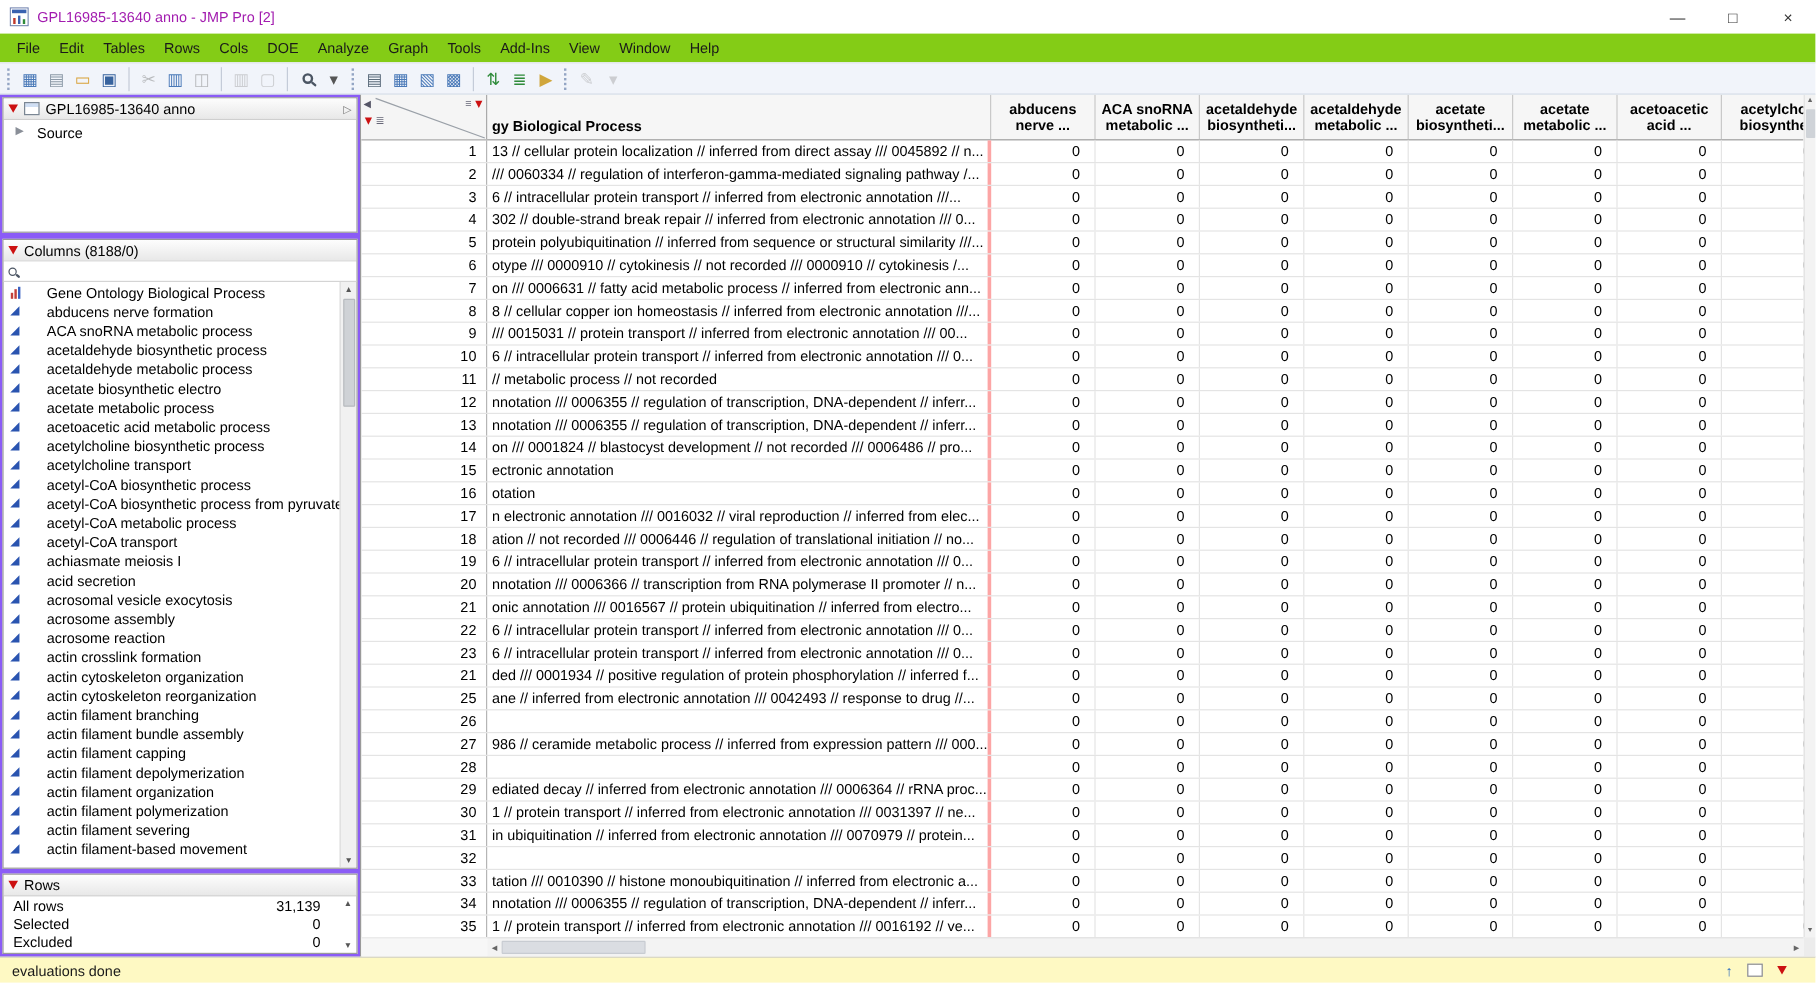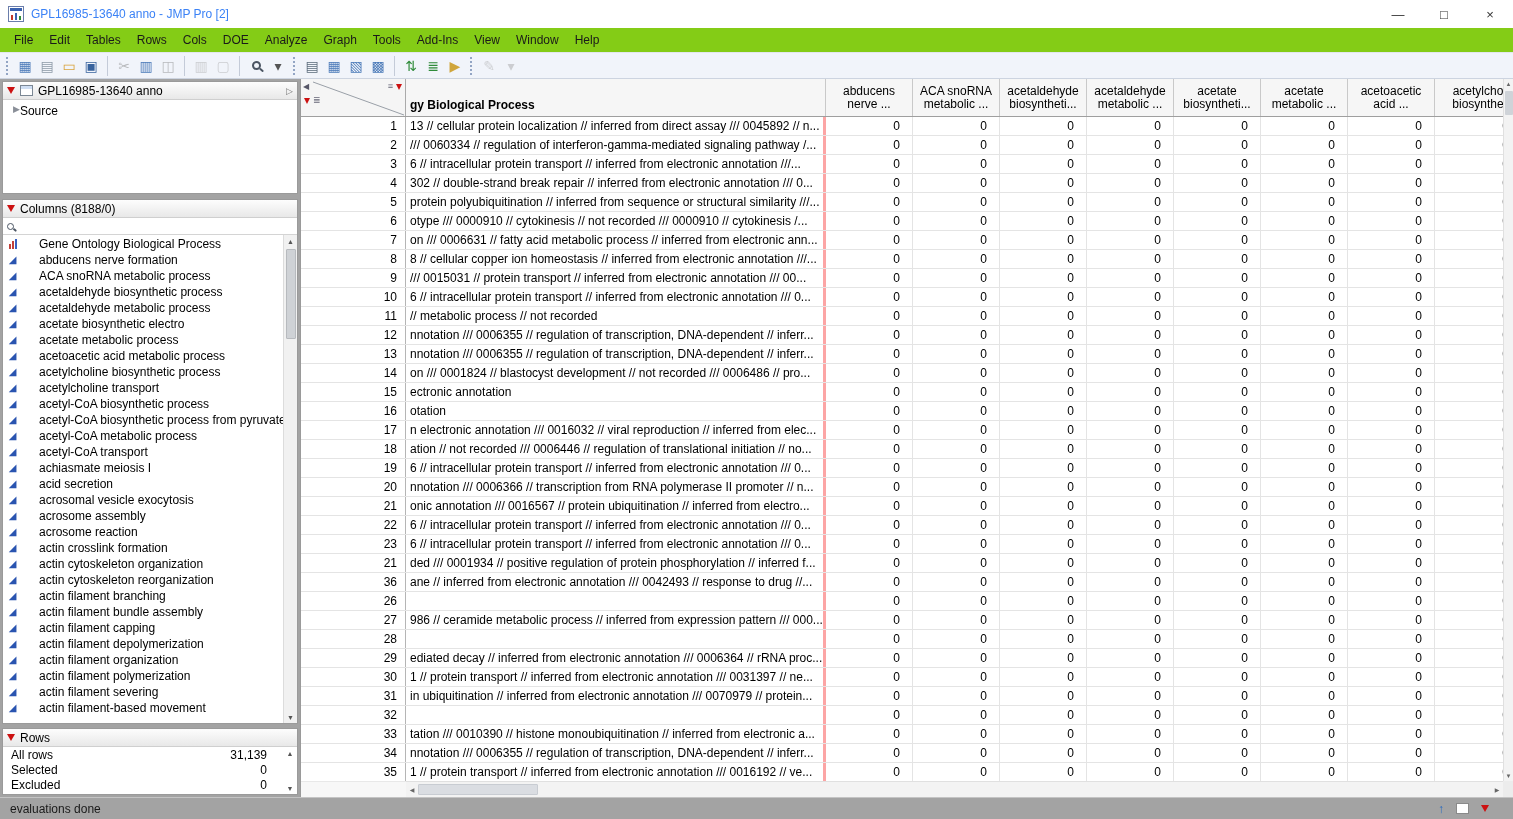--- a/index.html
+++ b/index.html
@@ -1,21 +1,21 @@
 <!DOCTYPE html>
 <html><head>
 <meta charset="utf-8">
 <style>
   *{box-sizing:border-box;margin:0;padding:0}
   html,body{width:1513px;height:819px;overflow:hidden;font-family:"Liberation Sans",sans-serif;font-size:12px;color:#000;background:#fff}
 
   
   .titlebar{height:28px;display:flex;align-items:center;background:#fff;padding-left:8px}
   .app-icon{width:16px;height:16px;margin-right:7px;flex:none}
-  .title-text{color:#3b82f6}
+  .title-text{color:#a21caf}
   .win-controls{margin-left:auto;display:flex;height:100%}
   .win-btn{width:46px;height:100%;display:flex;align-items:center;justify-content:center;color:#333;font-size:13px}
 
   
   .menubar{height:24px;display:flex;align-items:center;background:#84cc16;padding-left:6px}
   .menu-item{padding:3px 8px;color:#1a1a1a;cursor:default}
 
   
   .toolbar{height:27px;display:flex;align-items:center;background:#f1f4fa;border-top:1px solid #e3e7ee;border-bottom:1px solid #cdd4e0;padding-left:2px}
   .tbtn{width:22px;height:22px;display:flex;align-items:center;justify-content:center;font-size:14px;line-height:1}
@@ -24,32 +24,32 @@
   .sep{width:1px;height:20px;background:#c4cbd8;margin:0 5px}
   .magnifier{position:relative;display:inline-block;width:9px;height:9px;border:2px solid #4b5563;border-radius:50%}
   .magnifier::after{content:"";position:absolute;width:5px;height:2px;background:#4b5563;right:-5px;bottom:-3px;transform:rotate(40deg);border-radius:1px}
   .magnifier.sm{width:7px;height:7px;border-width:1.5px}
   .magnifier.sm::after{width:4px;height:1.5px;right:-4px;bottom:-2px}
 
   
   .main{display:flex;height:718px;background:#eceff2}
 
   
-  .sidebar{width:300px;flex:none;display:flex;flex-direction:column;background:#a3a3a3;padding:2px}
+  .sidebar{width:300px;flex:none;display:flex;flex-direction:column;background:#8b5cf6;padding:2px}
   .panel{background:#fff;border:1px solid #9a9a9a;display:flex;flex-direction:column;overflow:hidden}
   .table-panel{height:113px}
   .columns-panel{flex:1;margin-top:5px}
   .rows-panel{height:67px;margin-top:4px}
   .panel-header{height:18px;flex:none;display:flex;align-items:center;gap:5px;padding:0 4px;background:linear-gradient(#fdfdfd,#e8e8e8);border-bottom:1px solid #cfcfcf}
   .red-tri{width:0;height:0;border-left:4px solid transparent;border-right:4px solid transparent;border-top:7px solid #c11}
   .red-tri.small{border-left-width:3.5px;border-right-width:3.5px;border-top-width:6px}
   .mini-table-icon{width:13px;height:11px;border:1px solid #7b8794;background:linear-gradient(#cfdef3 0 3px,#fff 3px);flex:none}
   .chevron{margin-left:auto;color:#777;font-size:9px}
   .chevron::before{content:"▷"}
-  .source-row{display:flex;align-items:flex-start;gap:0;padding:4px 0 0 10px}
+  .source-row{display:flex;align-items:flex-start;gap:11px;padding:4px 0 0 10px}
   .gray-tri{color:#8a8f98;font-size:9px}
   .gray-tri::before{content:"▶"}
 
   .search-row{height:17px;flex:none;border-bottom:1px solid #d4d4d4;display:flex;align-items:center;padding-left:4px;gap:5px;background:#fff}
   .search-input{border:none;outline:none;flex:1;height:15px;font:inherit;background:transparent}
 
   .col-list-wrap{flex:1;position:relative;overflow:hidden}
   .col-list{position:absolute;inset:0 14px 0 0;overflow:hidden;padding-top:1px}
   .col-item{height:16px;display:flex;align-items:center;gap:21px;padding-left:4px;white-space:nowrap}
   .colicon{width:11px;flex:none;display:inline-flex;align-items:flex-end;justify-content:center}
@@ -82,41 +82,41 @@
   .corner svg{position:absolute;inset:0}
   .corner-collapse{position:absolute;left:2px;top:3px;font-size:8px;color:#556}
   .corner-collapse::before{content:"◀"}
   .corner-cols{position:absolute;right:3px;top:3px;display:flex;gap:3px;align-items:center}
   .corner-rows{position:absolute;left:3px;top:17px;display:flex;gap:3px;align-items:center}
   .lines-sm{font-size:9px;color:#667;line-height:1}
   .lines-sm::before{content:"≡"}
   .lines-md{font-size:9px;color:#667;line-height:1}
   .lines-md::before{content:"≣"}
   .hdr-text{width:420px;flex:none;display:flex;align-items:flex-end;padding:0 0 4px 4px;font-weight:bold;border-right:1px solid #c9c9c9;overflow:hidden;white-space:nowrap}
-  .ghead{width:87px;flex:none;border-right:1px solid #c9c9c9;display:flex;flex-direction:column;align-items:center;justify-content:center;font-weight:normal;line-height:13px;text-align:center;overflow:hidden;white-space:nowrap}
+  .ghead{width:87px;flex:none;border-right:1px solid #c9c9c9;display:flex;flex-direction:column;align-items:center;justify-content:center;font-weight:bold;line-height:13px;text-align:center;overflow:hidden;white-space:nowrap}
   .grow{display:flex;height:19px;border-bottom:1px solid #e4e4e4}
   .gcell{overflow:hidden;white-space:nowrap}
   .c-rownum{width:105px;flex:none;text-align:right;padding:2px 8px 0 0;border-right:1px solid #b5b5b5}
   .c-text{width:420px;flex:none;padding:2px 2px 0 4px;border-right:3px solid #fca5a5}
   .c-num{width:87px;flex:none}
   .num{text-align:right;padding:2px 12px 0 0;border-right:1px solid #e4e4e4}
 
   .vscroll{position:absolute;top:0;right:0;bottom:16px;width:10px;background:#f3f3f3;border-left:1px solid #e0e0e0;display:flex;flex-direction:column;align-items:center;font-size:6px;color:#666}
   .vscroll .arr{height:10px;display:flex;align-items:center}
   .vscroll .thumb{width:8px;height:24px;background:#cfd3d8;border-radius:1px;margin-top:2px}
   .vscroll .spacer{flex:1}
   .hscroll{position:absolute;left:105px;right:10px;bottom:0;height:16px;background:#f3f3f3;border-top:1px solid #e0e0e0;display:flex;align-items:center;font-size:6px;color:#666}
   .hscroll .arr{width:12px;display:flex;justify-content:center}
   .hscroll .thumb{width:120px;height:11px;background:#dadde2;border:1px solid #c8ccd2;border-radius:1px}
   .hscroll .spacer{flex:1}
   .hscroll-left-gap{position:absolute;left:0;bottom:0;width:105px;height:16px;background:#f7f7f7;border-top:1px solid #e8e8e8}
   .scroll-corner{position:absolute;right:0;bottom:0;width:10px;height:16px;background:#ececec}
 
   
-  .statusbar{height:22px;background:#a3a3a3;border-top:1px solid #c4c4c4;display:flex;align-items:center;padding:0 10px;color:#1a1a1a}
+  .statusbar{height:22px;background:#fef9c3;border-top:1px solid #c4c4c4;display:flex;align-items:center;padding:0 10px;color:#1a1a1a}
   .status-right{margin-left:auto;display:flex;align-items:center;gap:12px;margin-right:14px}
   .up-arrow{color:#2a6bbf;font-weight:bold}
   .up-arrow::before{content:"↑"}
   .status-box{width:13px;height:11px;background:#fff;border:1px solid #8a8a8a}
 </style>
 </head>
 <body>
 
 <div class="titlebar">
   <svg class="app-icon" viewBox="0 0 16 16">
@@ -708,21 +708,21 @@
             <div class="gcell c-num num">0</div>
             <div class="gcell c-num num">0</div>
             <div class="gcell c-num num">0</div>
             <div class="gcell c-num num">0</div>
             <div class="gcell c-num num">0</div>
             <div class="gcell c-num num">0</div>
             <div class="gcell c-num num">0</div>
             <div class="gcell c-num num">0</div>
           </div>
           <div class="grow">
-            <div class="gcell c-rownum">36</div>
+            <div class="gcell c-rownum">25</div>
             <div class="gcell c-text">ane // inferred from electronic annotation /// 0042493 // response to drug //...</div>
             <div class="gcell c-num num">0</div>
             <div class="gcell c-num num">0</div>
             <div class="gcell c-num num">0</div>
             <div class="gcell c-num num">0</div>
             <div class="gcell c-num num">0</div>
             <div class="gcell c-num num">0</div>
             <div class="gcell c-num num">0</div>
             <div class="gcell c-num num">0</div>
           </div>

